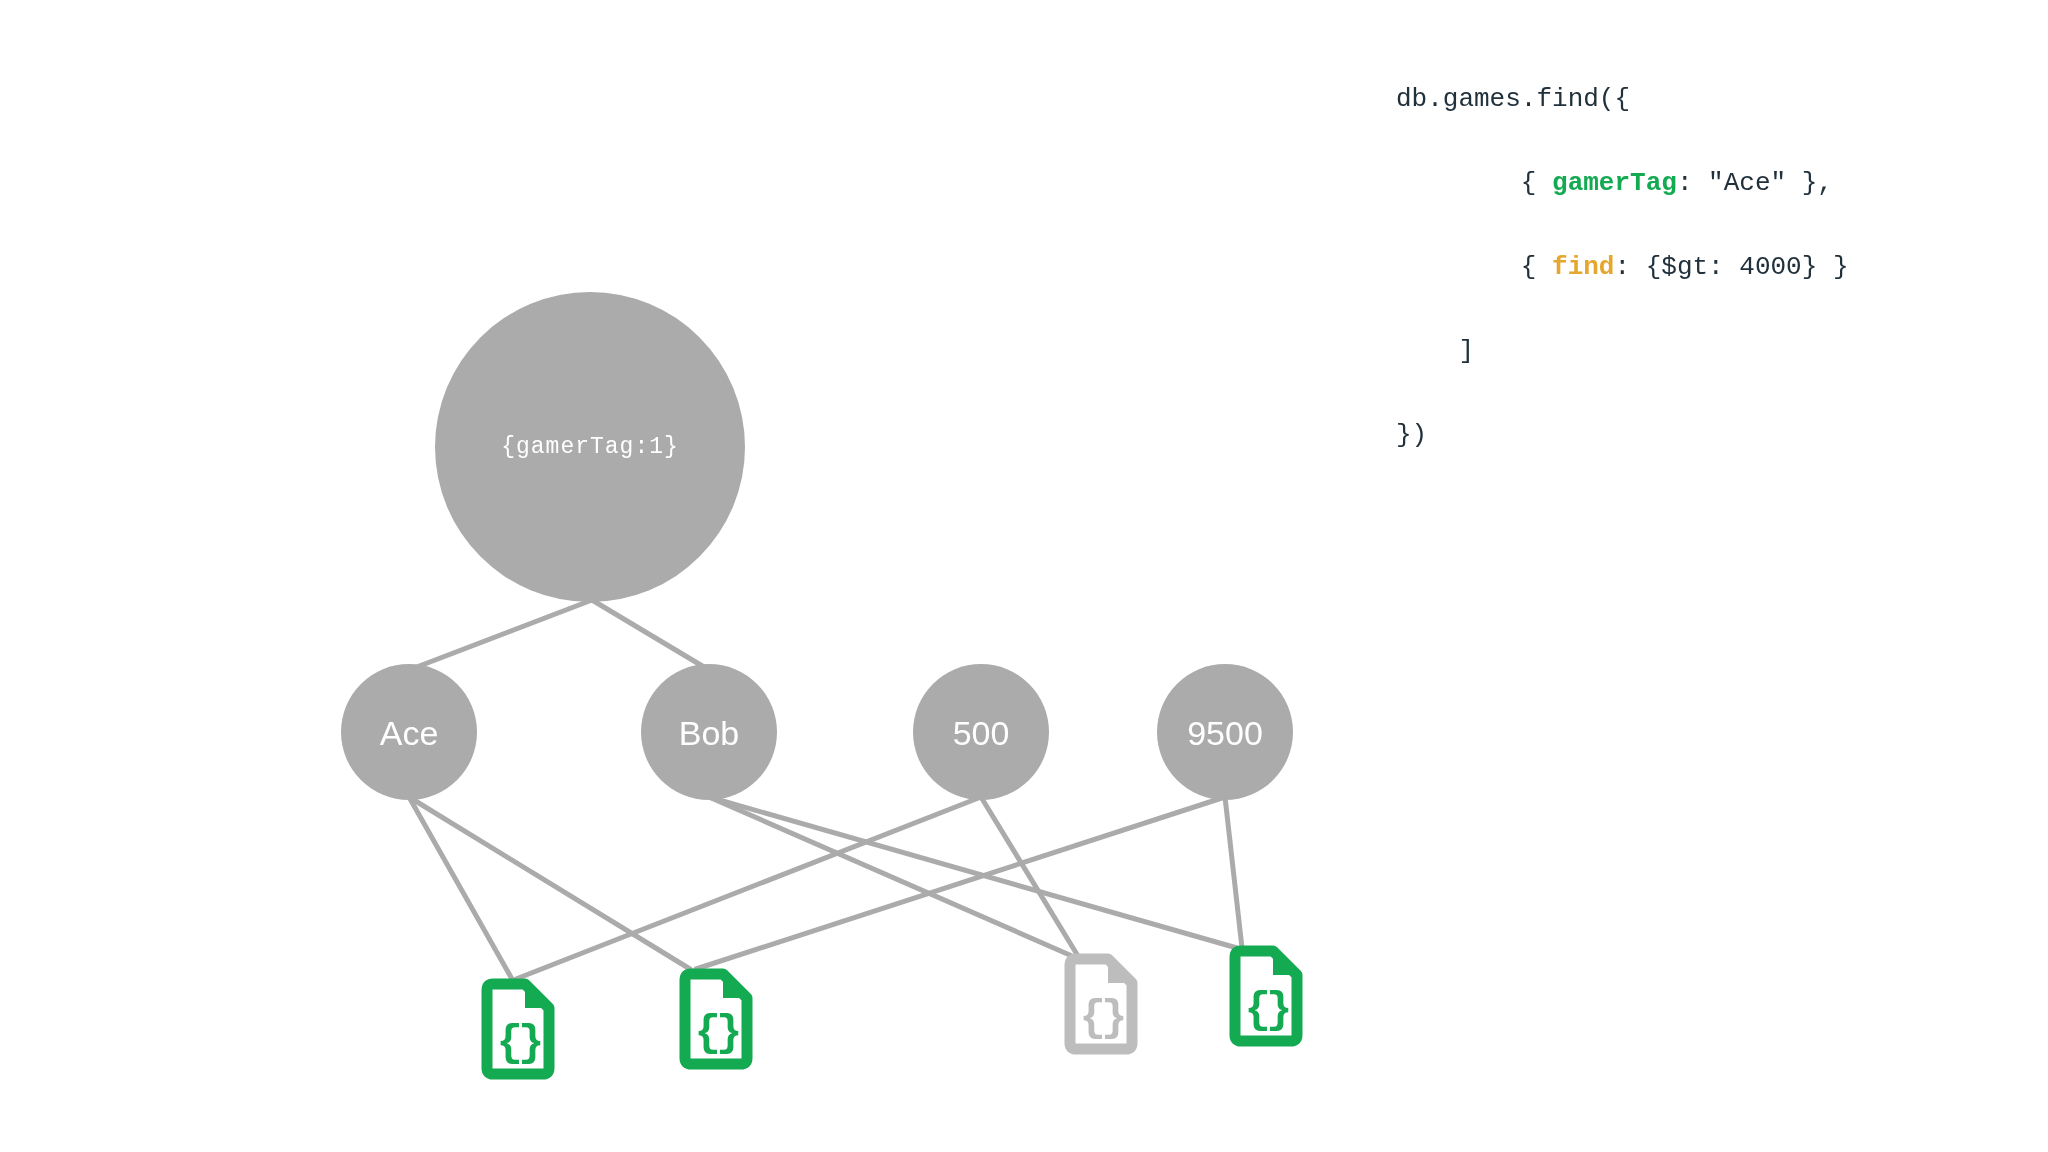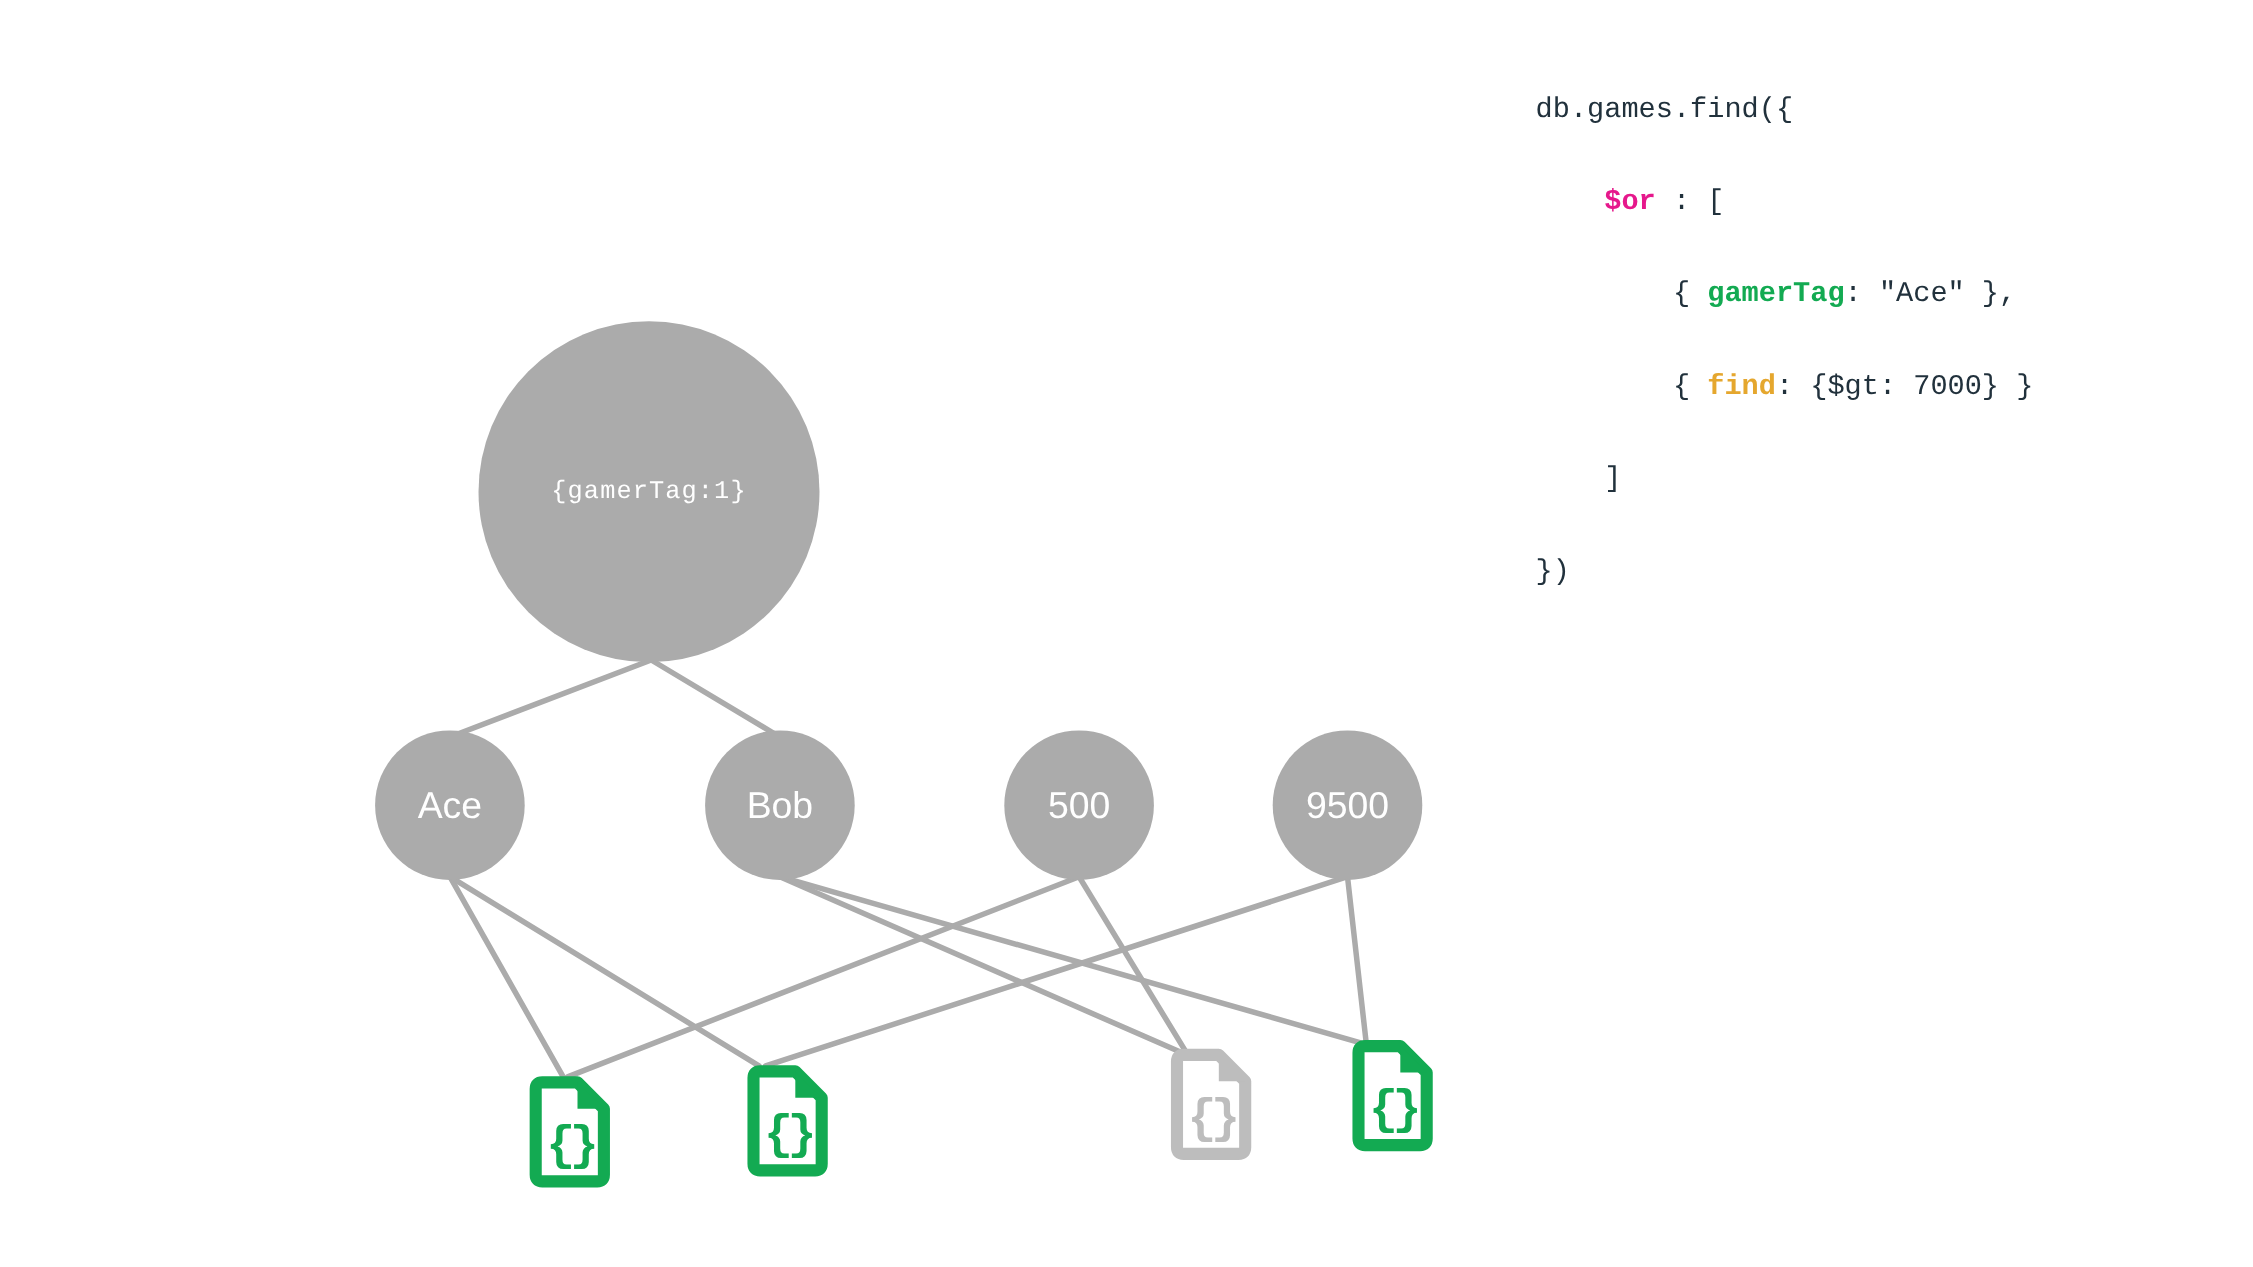--- a/index.html
+++ b/index.html
@@ -79,23 +79,22 @@
     fill: #ffffff;
   }
 </style>
 </head>
 <body>
 
 <div id="slide">
 
 
   <pre id="code-panel"><span class="code-line"><span class="tok-plain">db.games.find({</span></span>
-<span class="code-line">    <span class="tok-or">$or</span><span class="tok-plain"> : [</span></span>
 <span class="code-line">        <span class="tok-plain">{ </span><span class="tok-field-green">gamerTag</span><span class="tok-plain">: "Ace" },</span></span>
-<span class="code-line">        <span class="tok-plain">{ </span><span class="tok-field-gold">find</span><span class="tok-plain">: {$gt: 7000} }</span></span>
+<span class="code-line">        <span class="tok-plain">{ </span><span class="tok-field-gold">find</span><span class="tok-plain">: {$gt: 4000} }</span></span>
 <span class="code-line">    <span class="tok-plain">]</span></span>
 <span class="code-line"><span class="tok-plain">})</span></span></pre>
 
   <div id="graph-area">
     <svg id="graph-svg" viewBox="0 0 2048 1152" xmlns="http://www.w3.org/2000/svg">
       <g id="edges-layer">
           <line x1="592" y1="584" x2="409" y2="654" stroke="#ABABAB" stroke-width="5" stroke-linecap="round"></line>
           <line x1="592" y1="584" x2="709" y2="654" stroke="#ABABAB" stroke-width="5" stroke-linecap="round"></line>
           <line x1="409" y1="781" x2="512" y2="963" stroke="#ABABAB" stroke-width="5" stroke-linecap="round"></line>
           <line x1="409" y1="781" x2="690" y2="953" stroke="#ABABAB" stroke-width="5" stroke-linecap="round"></line>

